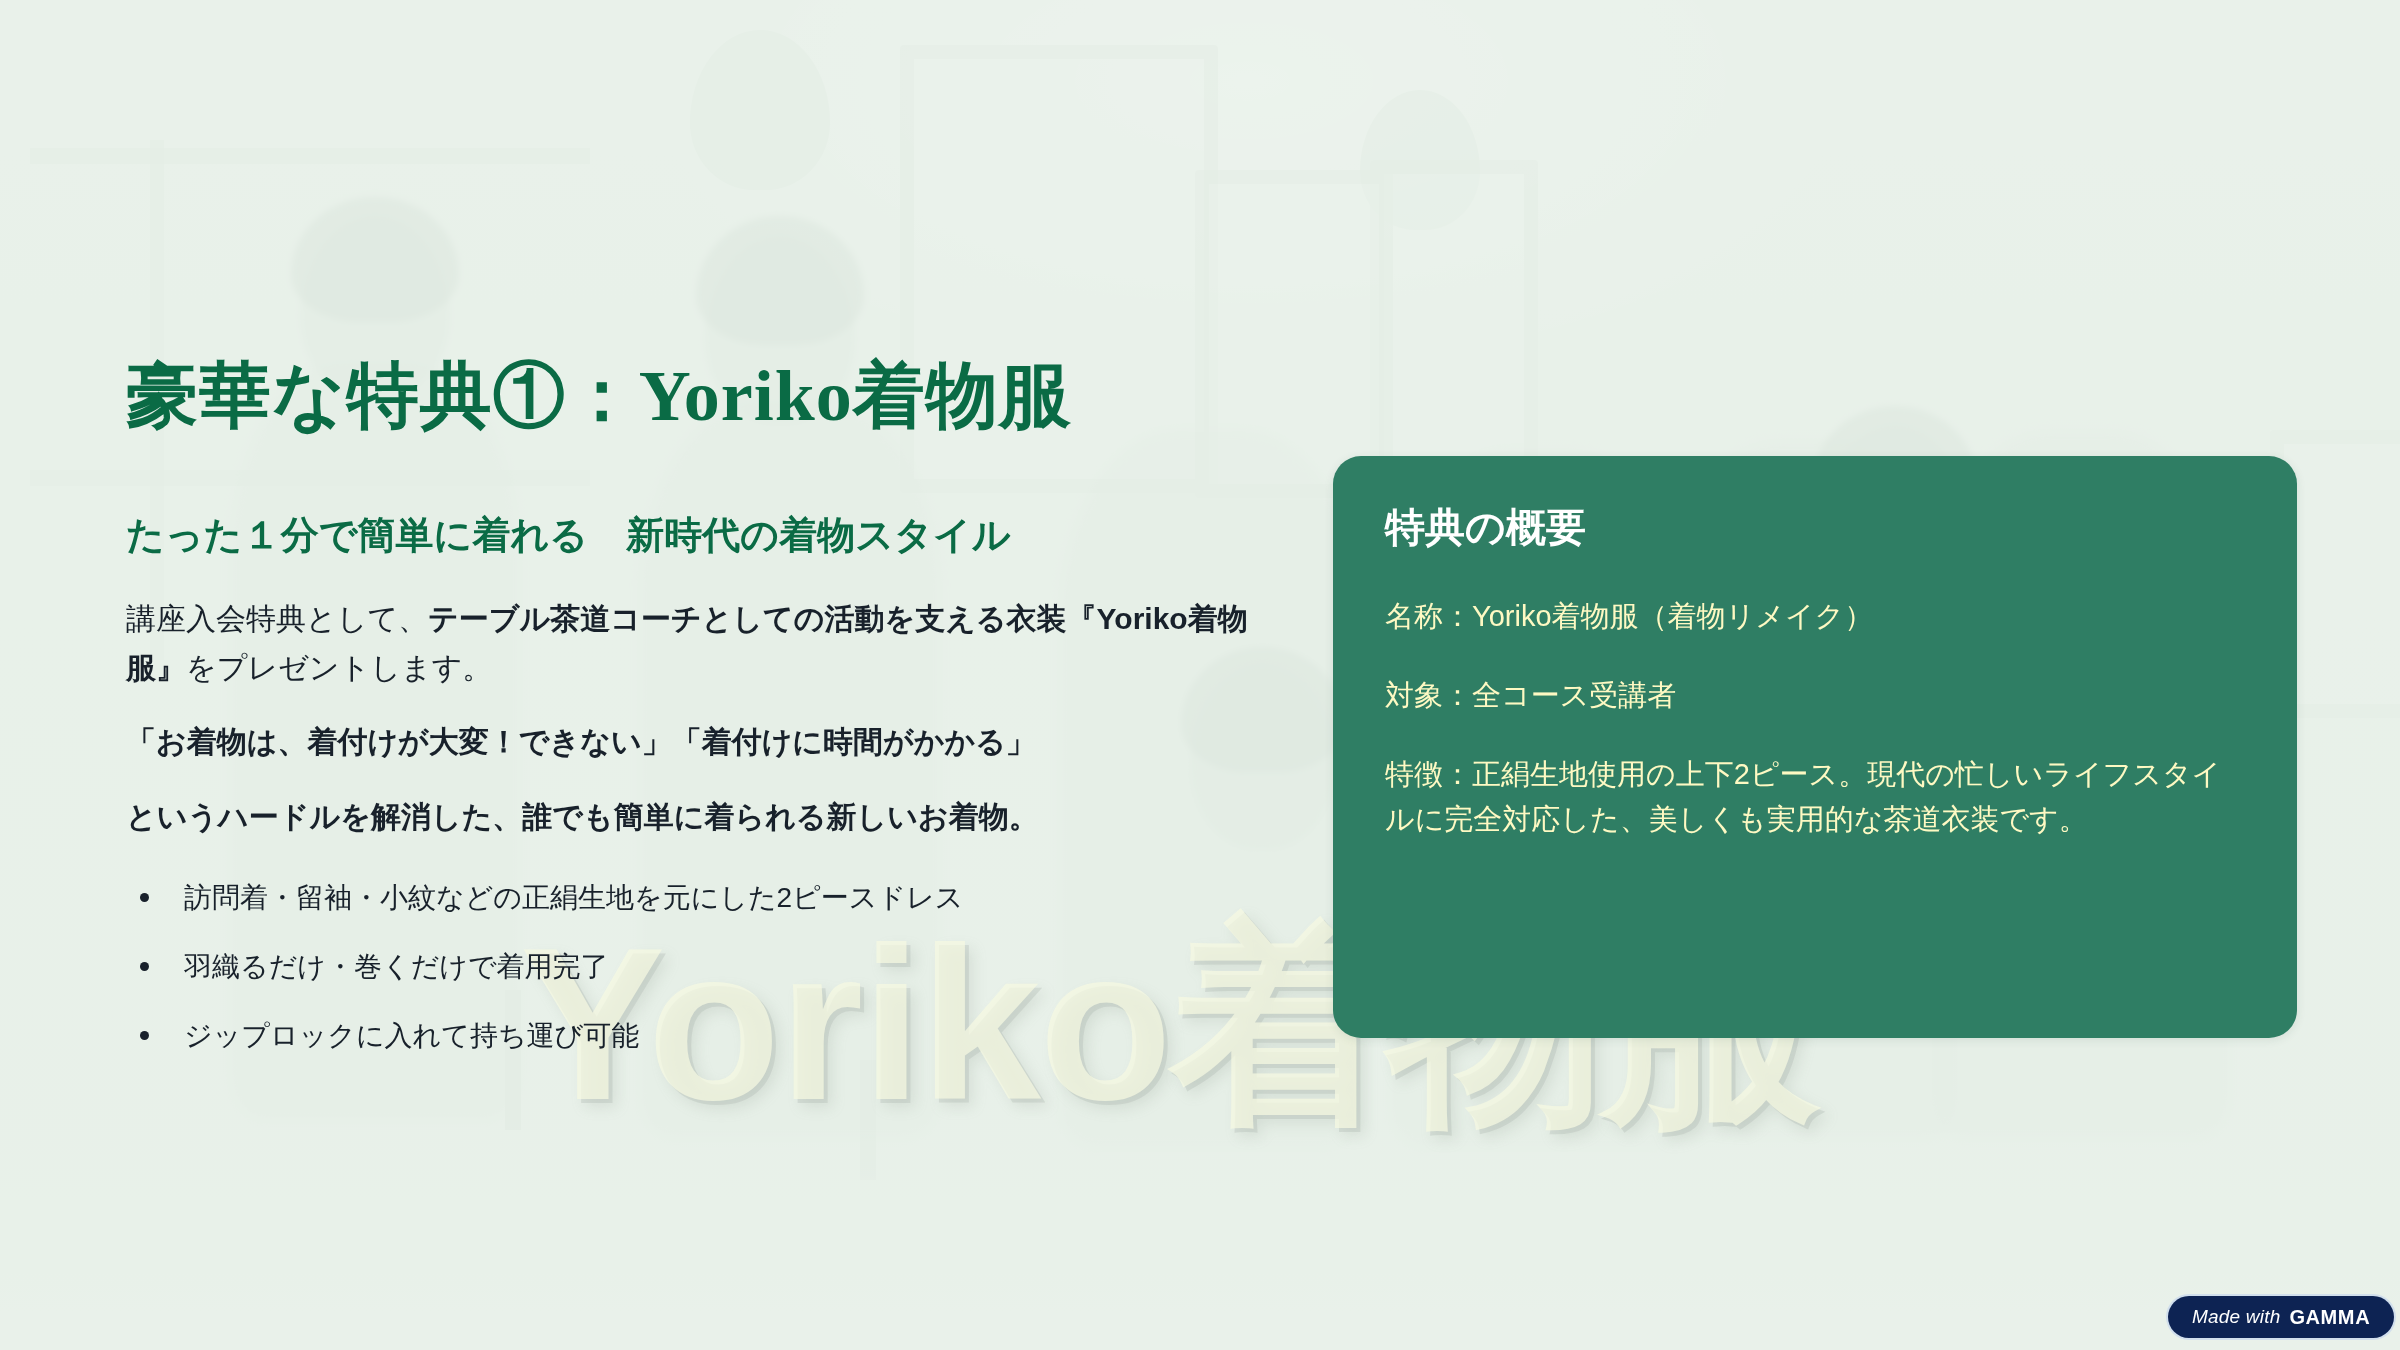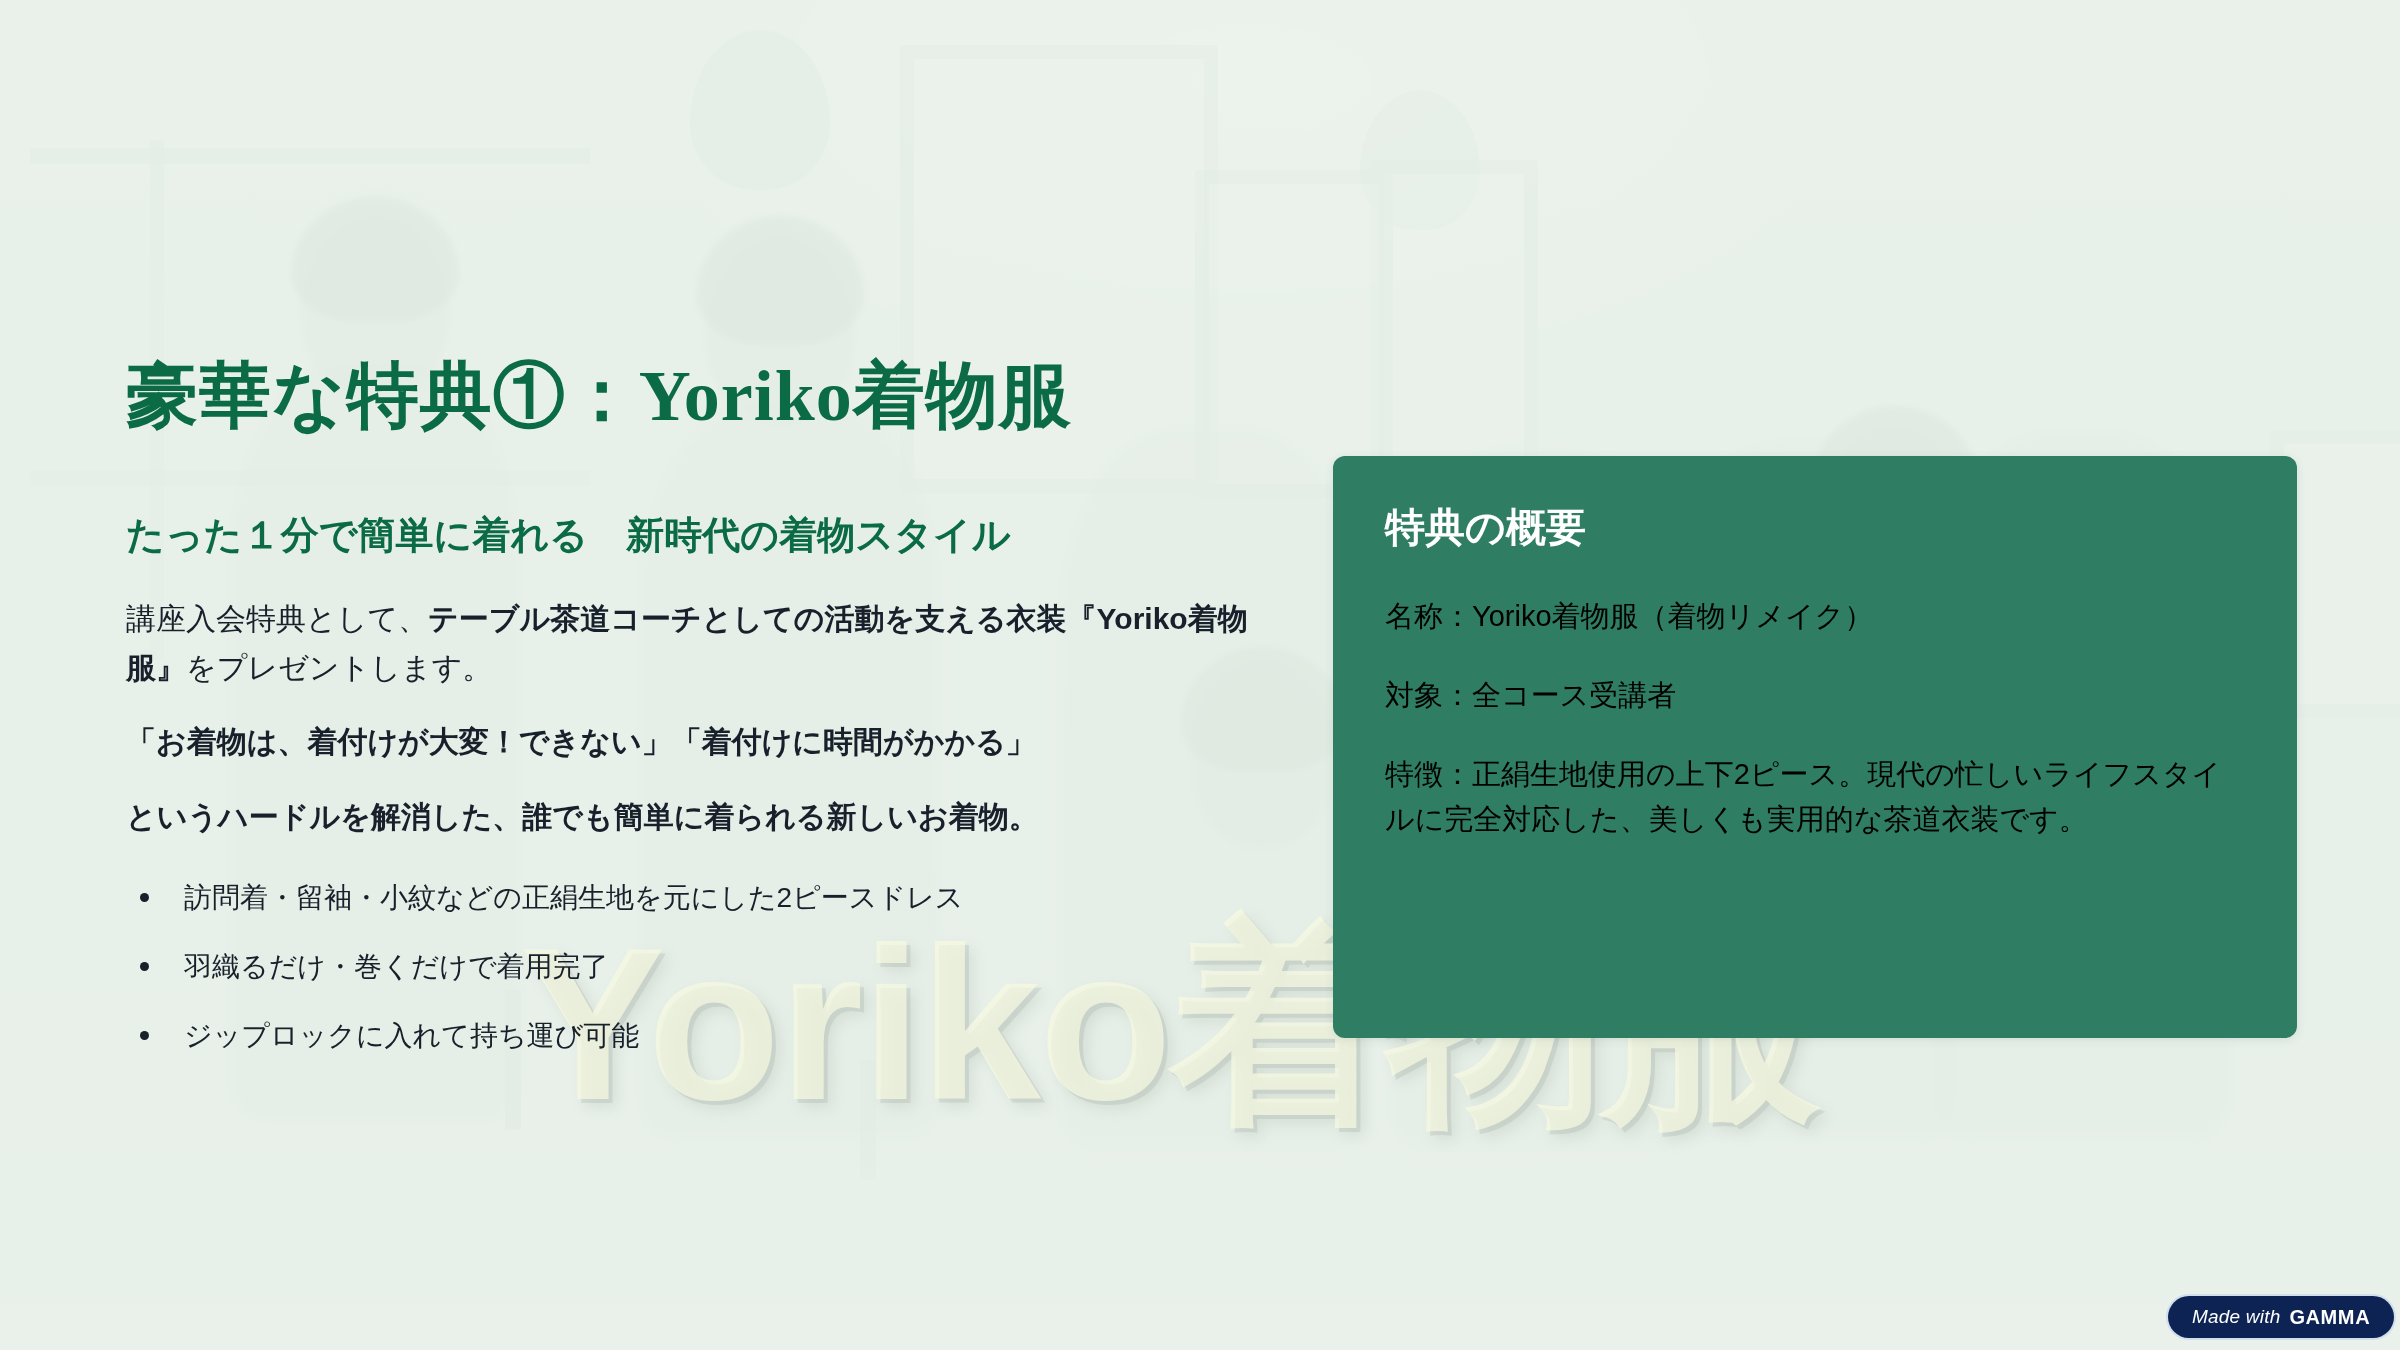--- a/index.html
+++ b/index.html
@@ -179,38 +179,38 @@
   }
 
   
   .info-card {
     position: absolute;
     left: 1333px;
     top: 456px;
     width: 964px;
     height: 582px;
     background: #2f7e64;
-    border-radius: 12px;
+    border-radius: 28px;
     box-sizing: border-box;
     padding: 48px 52px 0 52px;
     box-shadow: 0 2px 10px rgba(30, 70, 55, 0.10);
   }
   .card-title {
     font-family: "Liberation Serif", serif;
     font-weight: 700;
     font-size: 40px;
     line-height: 1.2;
     color: #ffffff;
     margin: 0 0 42px 0;
   }
   .card-line {
     font-family: "Liberation Sans", sans-serif;
     font-size: 29px;
     line-height: 1.55;
-    color: #000000;
+    color: #fef9c3;
     margin: 0 0 34px 0;
   }
   .card-line:last-child { margin-bottom: 0; }
 
   
   .gamma-badge {
     position: absolute;
     left: 2168px;
     top: 1296px;
     height: 42px;

